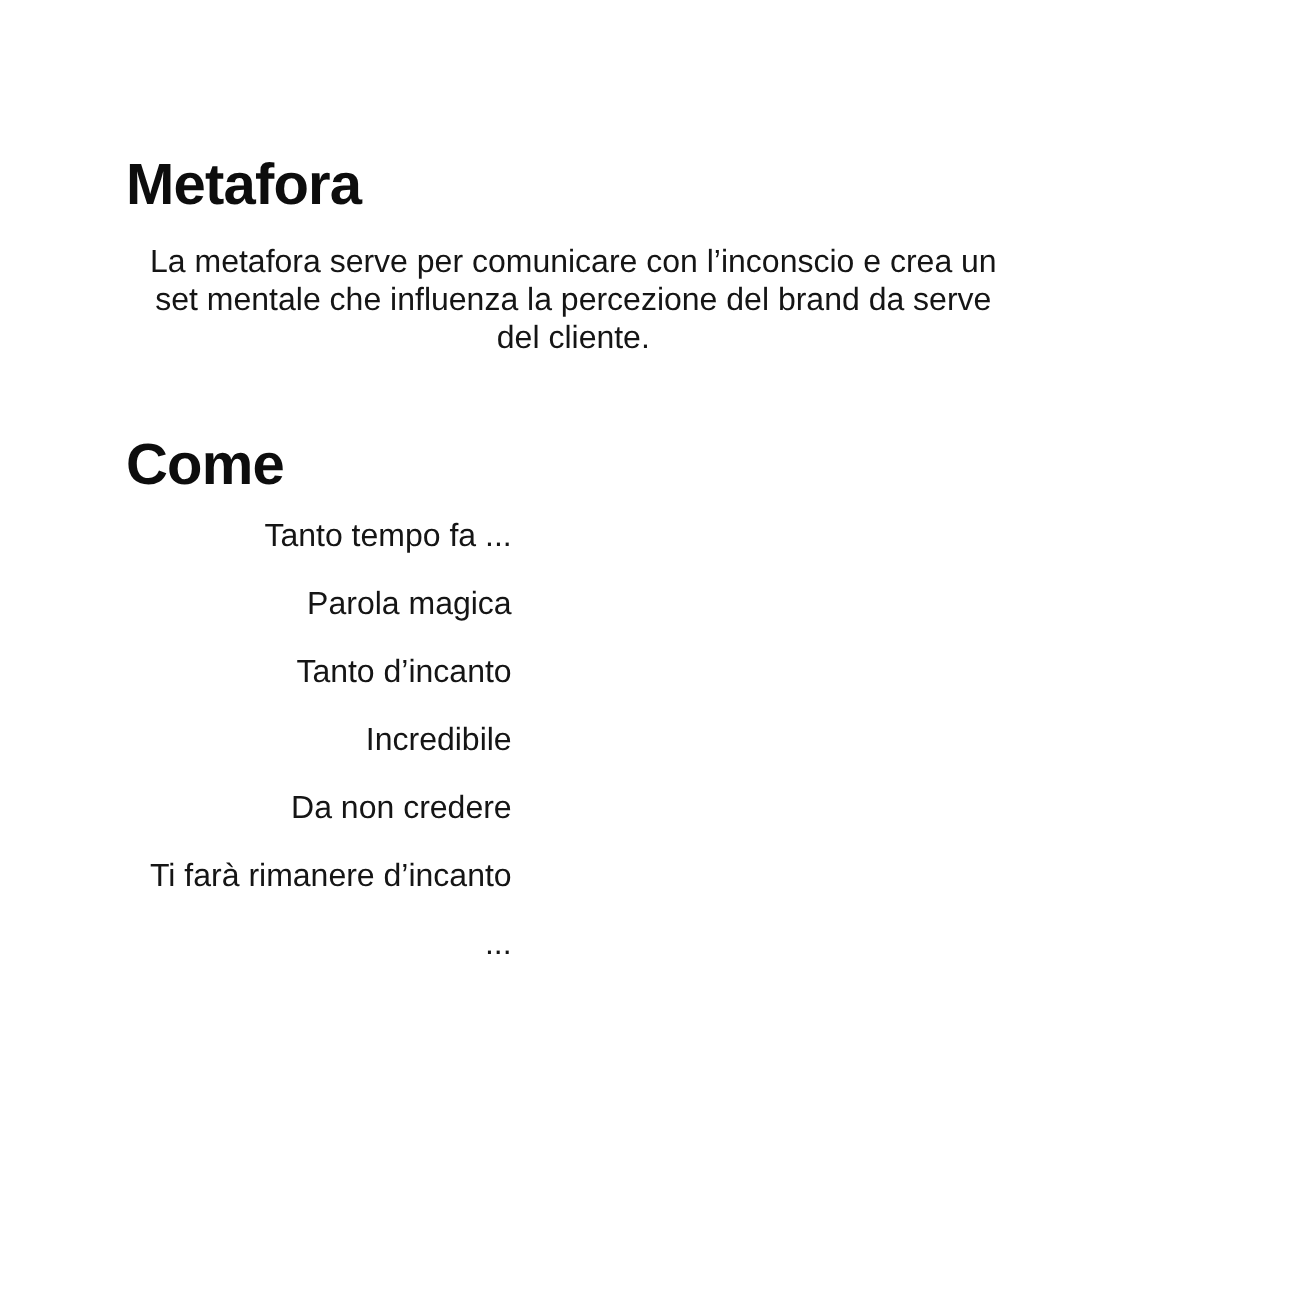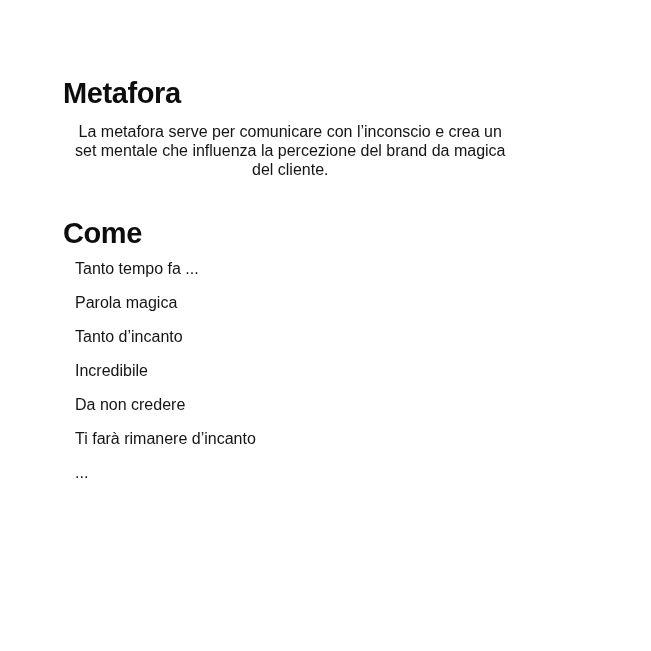--- a/index.html
+++ b/index.html
@@ -39,33 +39,34 @@
   .magia-list {
     position: absolute;
     left: 75px;
     top: 259px;
     display: flex;
     flex-direction: column;
     gap: 15px;
     font-size: 16px;
     line-height: 19px;
     color: #151515;
+    text-align: right;
   }
   .list-item { white-space: nowrap; }
 </style>
 </head>
 <body>
 
 <div class="page">
 
   <h1 class="heading heading-metafora">Metafora</h1>
 
   <div class="para">
     <div class="para-line">La metafora serve per comunicare con l’inconscio e crea un</div>
-    <div class="para-line">set mentale che influenza la percezione del brand da magica</div>
+    <div class="para-line">set mentale che influenza la percezione del brand da serve</div>
     <div class="para-line">del cliente.</div>
   </div>
 
   <h1 class="heading heading-magia">Come</h1>
 
   <div class="magia-list">
     <div class="list-item">Tanto tempo fa ...</div>
     <div class="list-item">Parola magica</div>
     <div class="list-item">Tanto d’incanto</div>
     <div class="list-item">Incredibile</div>

